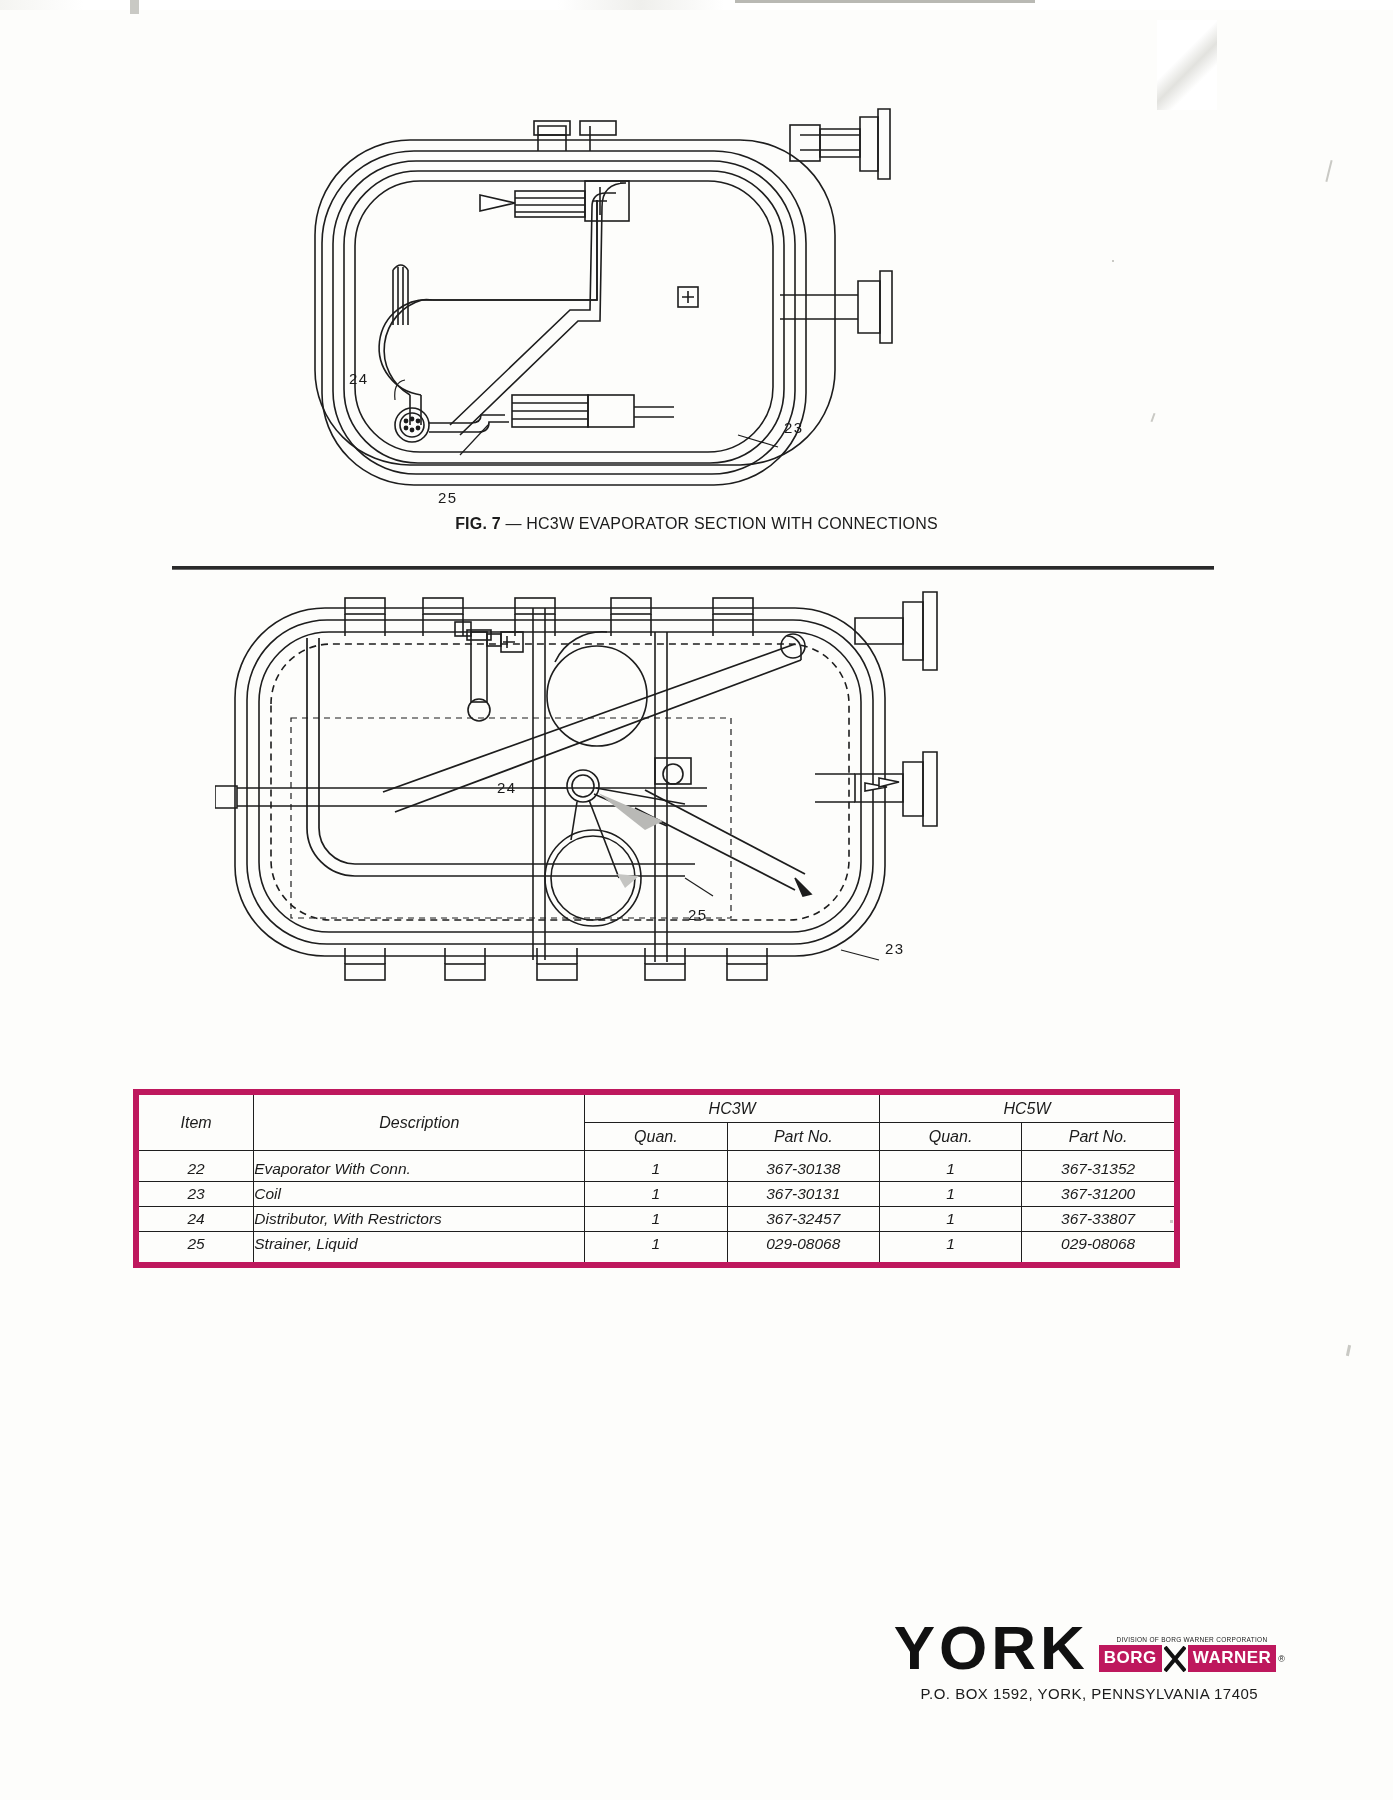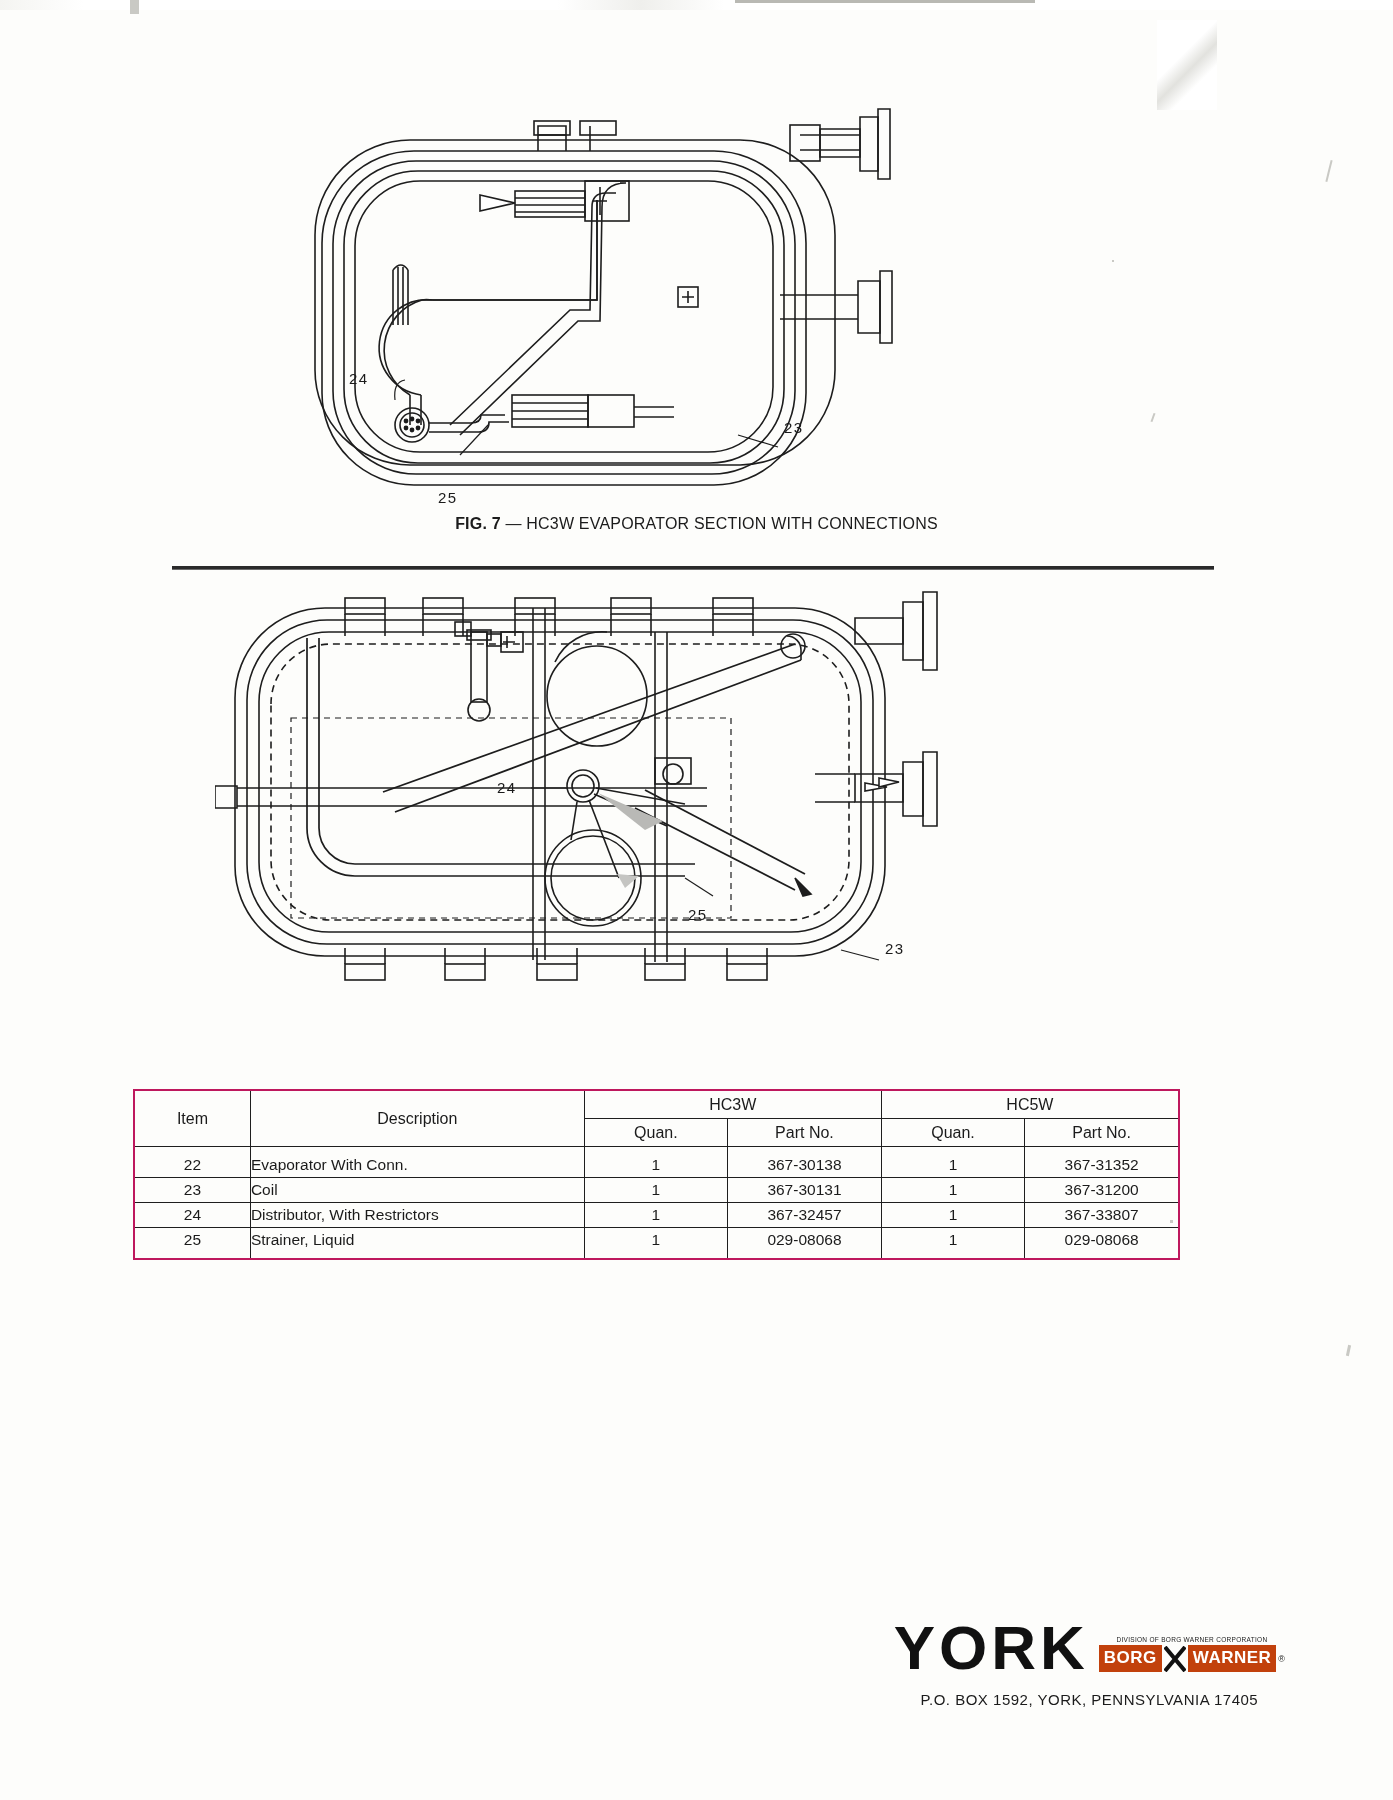--- a/index.html
+++ b/index.html
@@ -101,21 +101,21 @@
   .parts-table .hdr-desc { width: 290px; }
   .parts-table .hdr-quan { width: 124px; }
   .parts-table .hdr-part { width: 133px; }
 
   .parts-table td.c { text-align: center; margin-left: 12px; }
   .parts-table td.l { text-align: left; }
   .parts-table tbody td { height: 24px; }
   .parts-table tbody tr:first-child td { padding-top: 6px; }
   .parts-table tbody tr:last-child td { padding-bottom: 6px; }
   
-  .parts-table { border: 2px solid #be185d; }
+  .parts-table { border: 6px solid #be185d; font-style: italic; }
 
   
   .footer-left {
     position: absolute;
     left: 88px;
     top: 1629px;
     font-size: 15.5px;
     line-height: 23px;
     letter-spacing: .6px;
   }
@@ -152,39 +152,39 @@
     letter-spacing: .3px;
     margin-bottom: 2px;
     color: #222;
   }
   .bw-box {
     display: flex;
     align-items: center;
     gap: 2px;
   }
   .bw-borg, .bw-warner {
-    background: #c2410c;
+    background: #be185d;
     color: #fff;
     font-weight: bold;
     font-size: 17px;
     padding: 3px 5px 4px 5px;
     letter-spacing: .5px;
   }
   .bw-x {
     position: relative;
     width: 22px;
     height: 26px;
   }
   .bw-x svg { display: block; }
   .reg {
     font-size: 9px;
     vertical-align: top;
   }
   .brand-addr {
-    margin-top: 12px;
+    margin-top: 6px;
     font-size: 15px;
     letter-spacing: .5px;
   }
 
   .fig-label {
     position: absolute;
     font-size: 15px;
     letter-spacing: 1.5px;
     font-family: "Liberation Sans", sans-serif;
   }

